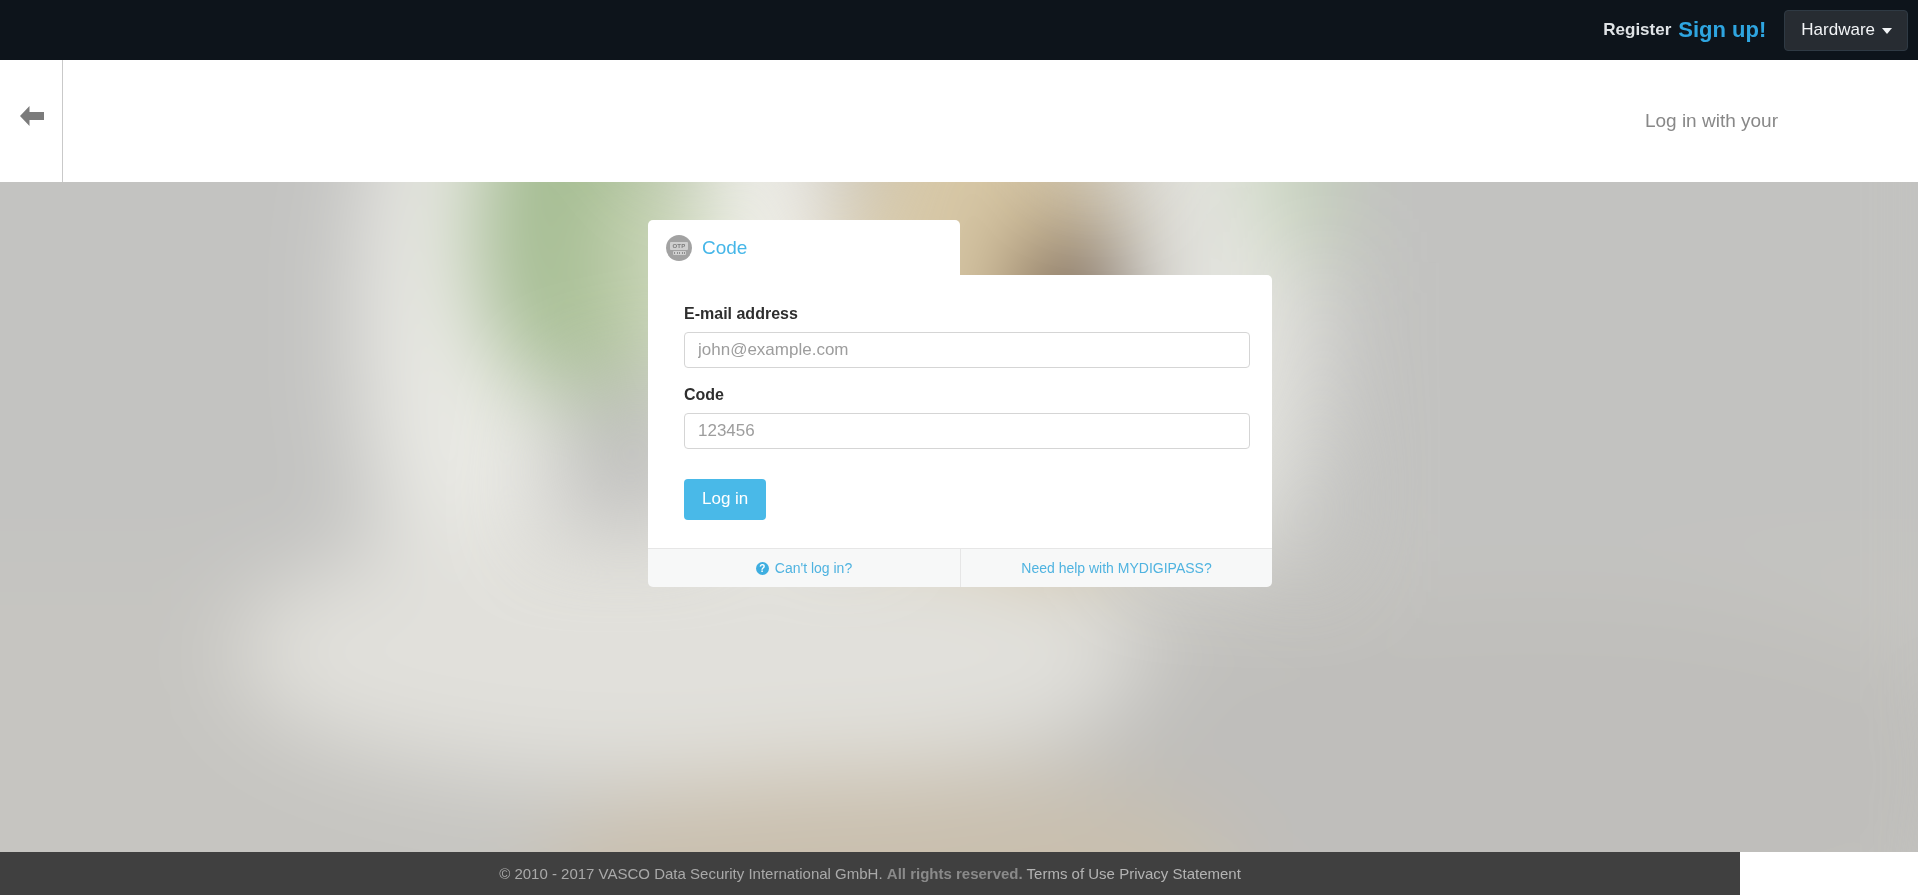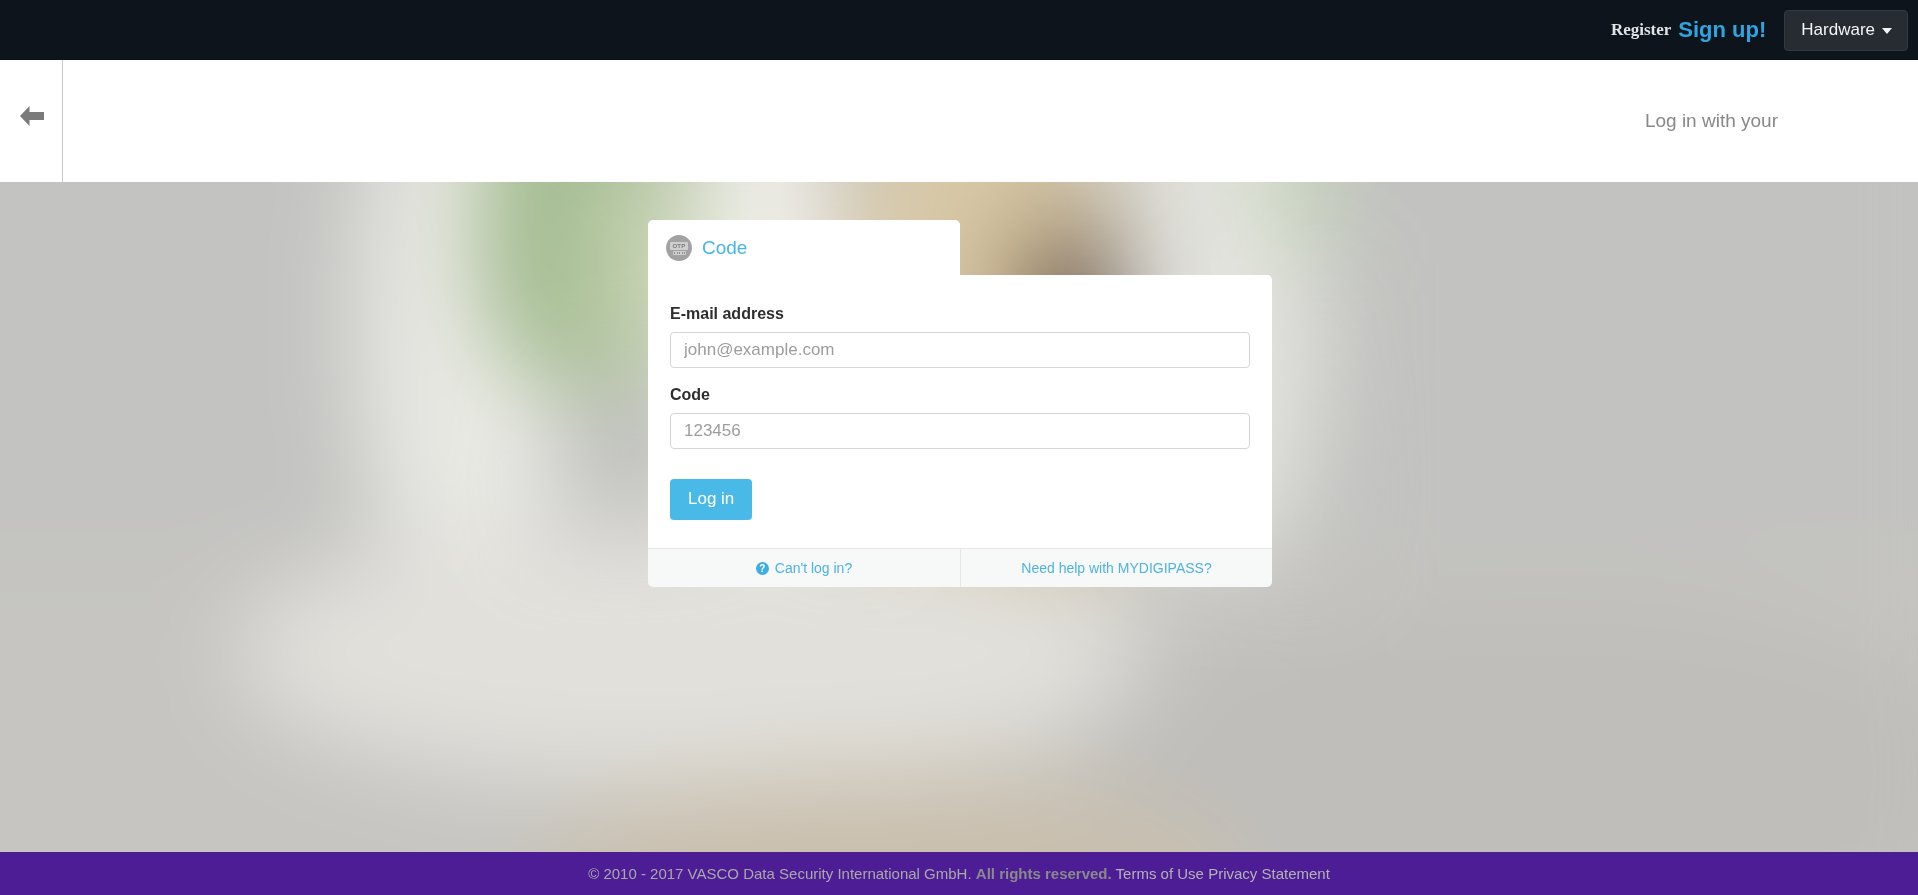--- a/index.html
+++ b/index.html
@@ -52,21 +52,20 @@
   }
 
   .topbar-right {
     position: absolute; right: 10px; top: 0;
     height: 60px;
     display: flex; align-items: center; gap: 0;
   }
   .register-text {
     color: #dfe3e6; font-size: 17px; font-weight: bold;
     white-space: nowrap;
-    font-family: Liberation Serif, serif;
   }
   .signup-link {
     color: #2ea5e0; font-size: 22px; font-weight: bold;
     margin-left: 7px; cursor: pointer;
     white-space: nowrap;
   }
   .lang-btn {
     margin-left: 18px;
     background: #272c32;
     border: 1px solid #2f3a44;
@@ -203,21 +202,21 @@
   }
   .card-tab-label {
     color: #45b6e8; font-size: 19px;
     margin-left: 10px;
     white-space: nowrap;
   }
   .card-body {
     width: 624px;
     background: #ffffff;
     border-radius: 0 5px 0 0;
-    padding: 30px 22px 28px 22px;
+    padding: 30px 22px 28px 36px;
     position: relative;
     margin-top: -1px;
   }
   .field-label {
     color: #2e2e2e; font-size: 16px; font-weight: bold;
     margin-bottom: 9px;
   }
   .field-input {
     width: 100%; height: 36px;
     border: 1px solid #d5d5d5;
@@ -262,22 +261,22 @@
     width: 13px; height: 13px; border-radius: 50%;
     background: #3eaee0; color: #fff;
     font-size: 10px; font-weight: bold;
     line-height: 13px; text-align: center;
     flex-shrink: 0;
   }
 
   
   .page-footer {
     position: absolute; top: 852px; left: 0;
-    width: 1918px; height: 43px;
-    background: #4c1d95;
+    width: 1740px; height: 43px;
+    background: #404040;
     display: flex; align-items: center; justify-content: center;
   }
   .page-footer-text {
     font-size: 15px; color: #a9a9a9;
     white-space: nowrap;
   }
   .page-footer-text .strong { color: #8a8a8a; font-weight: bold; }
   .page-footer-text .lnk { color: #b3b3b3; cursor: pointer; }
 </style>
 </head>

